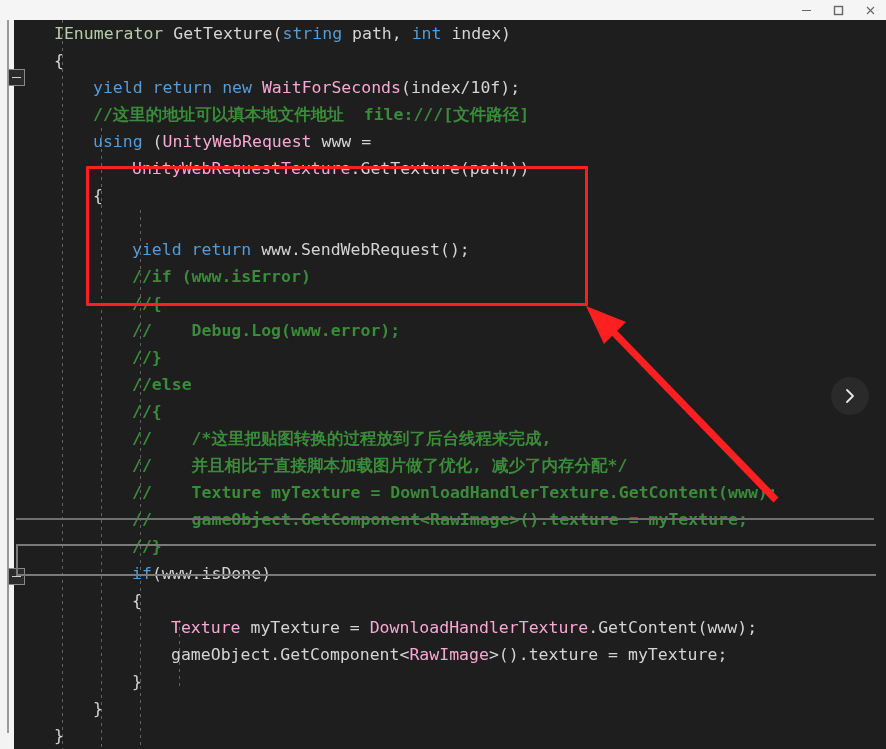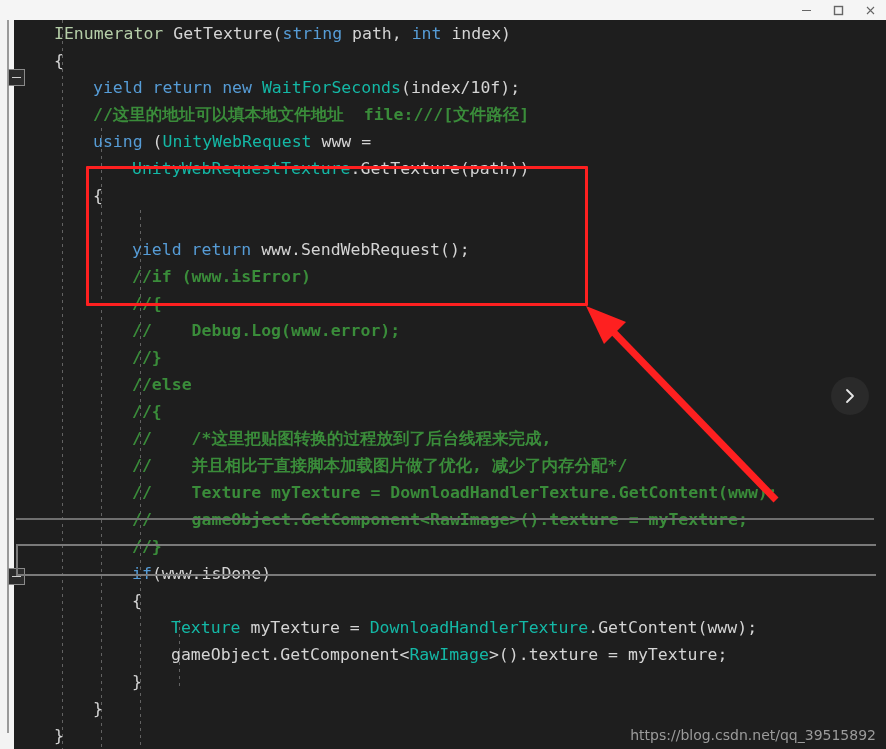--- a/index.html
+++ b/index.html
@@ -53,21 +53,21 @@
 
   
   .code{
     position:absolute;left:54px;top:0;width:832px;height:729px;
     font-size:16.5px;line-height:27px;white-space:pre;
   }
   .line{height:27px;position:relative;}
   .ln-txt{position:absolute;left:0;top:0;white-space:pre;}
 
   .k{color:#569cd6;}      
-  .t{color:#14b8a6;}      
+  .t{color:#f9a8d4;}      
   .p{color:#d4d4d4;}      
   .c{color:#3a8c3a;font-weight:bold;}      
   .y{color:#b5cea8;}      
 
   
   .curline{
     position:absolute;left:16px;top:524px;width:858px;height:28px;
     border-top:2px solid #7a7a7a;border-bottom:2px solid #7a7a7a;
     border-left:2px solid #7a7a7a;
     pointer-events:none;
@@ -157,16 +157,15 @@
     </svg>
 
     <div class="nextbtn">
       <svg width="18" height="18" viewBox="0 0 18 18">
         <path d="M6 3 L12 9 L6 15" stroke="#e6e6e6" stroke-width="1.8" fill="none" stroke-linecap="round" stroke-linejoin="round"></path>
       </svg>
     </div>
 
     <div class="bottomstrip"></div>
 
-    <div class="watermark">https://blog.csdn.net/qq_39515892</div>
   </div>
 
 </div>
 
 </body></html>

